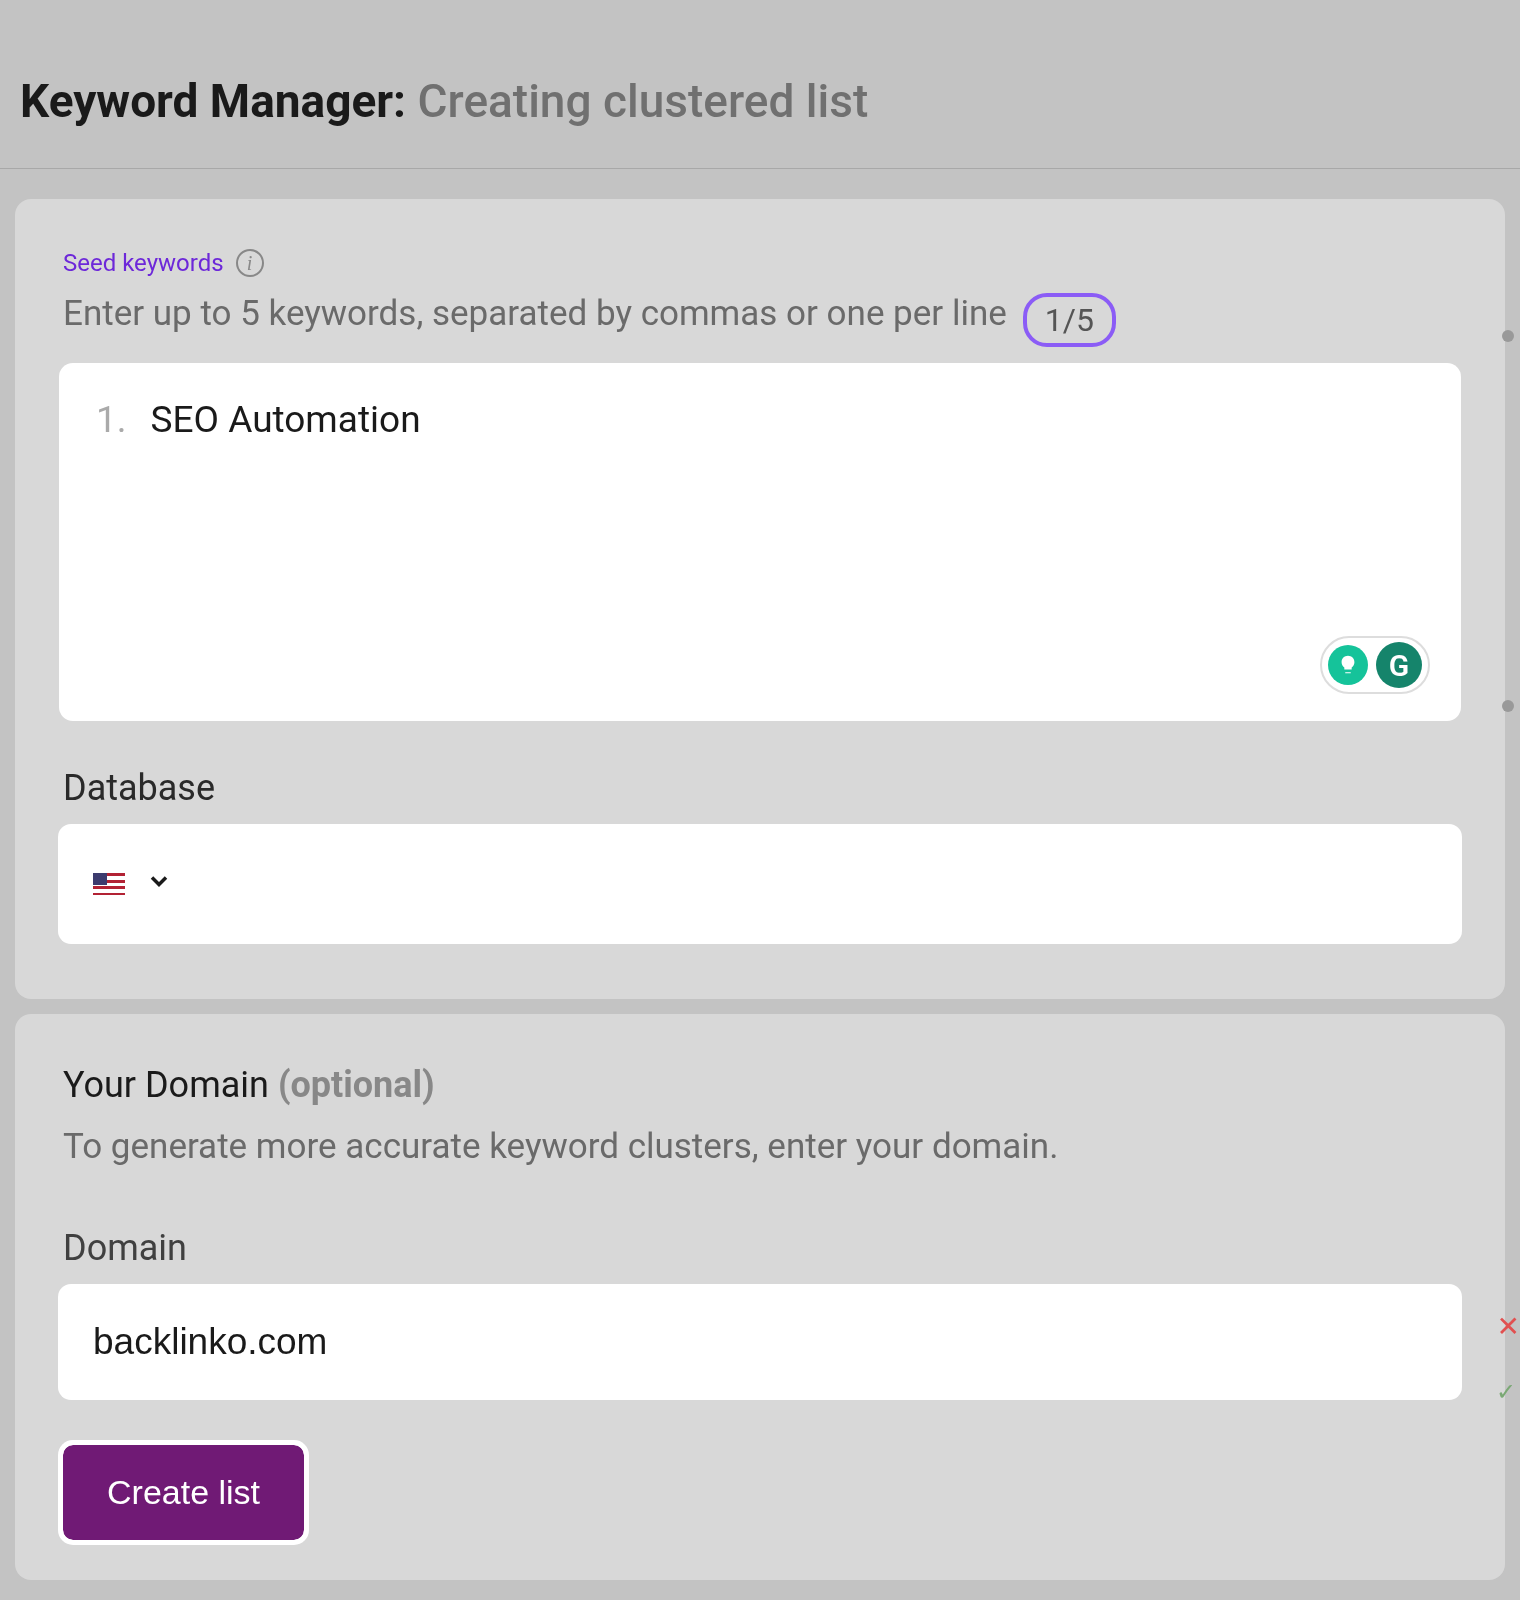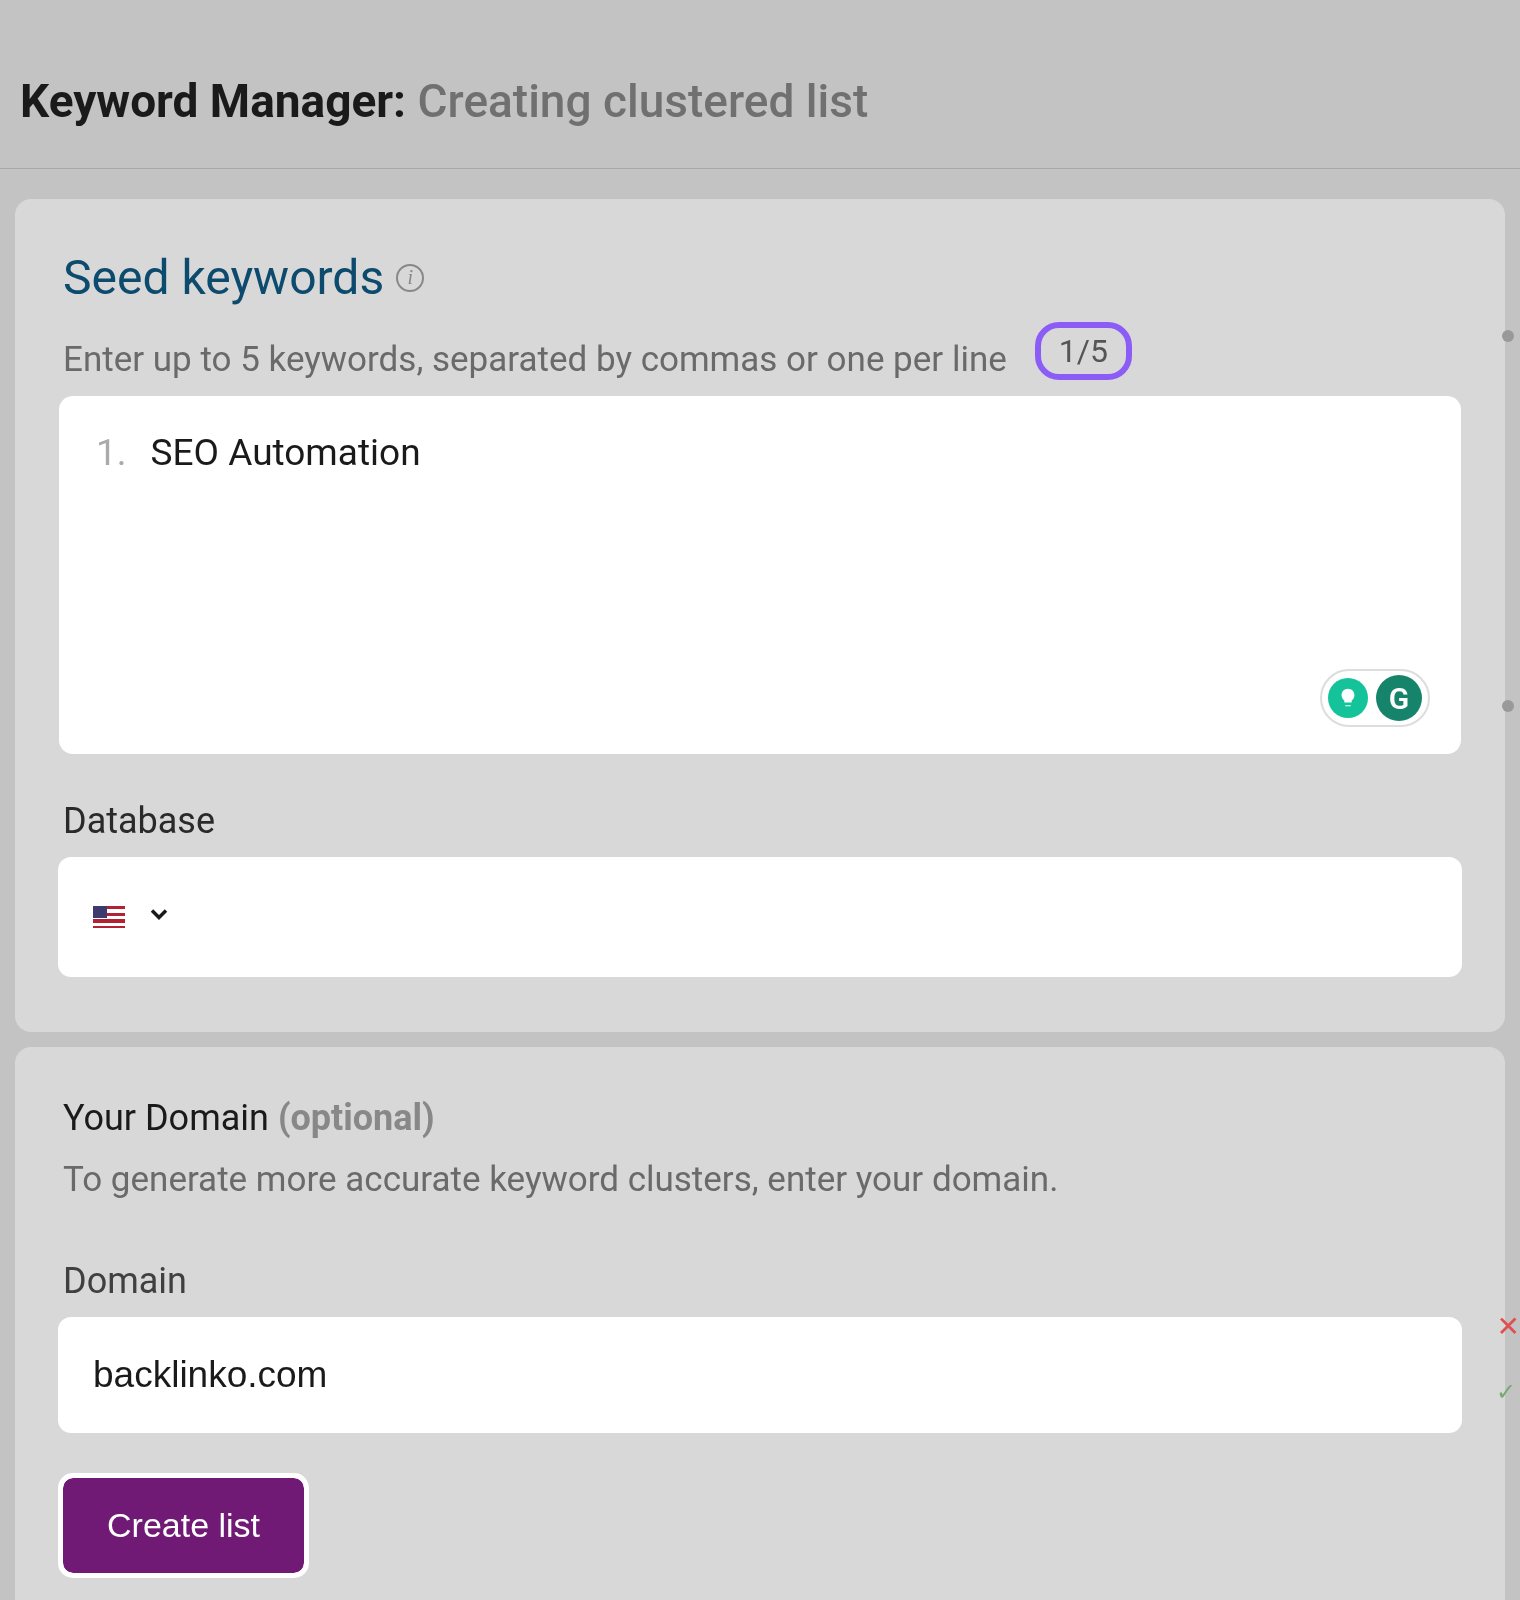--- a/index.html
+++ b/index.html
@@ -47,47 +47,47 @@
       margin: 15px 15px 0 15px;
       padding: 50px 48px 40px 48px;
     }
     .section-label-row {
       display: flex;
       align-items: center;
       gap: 12px;
       margin-bottom: 16px;
     }
     .section-label {
-      font-size: 48px;
+      font-size: 24px;
       font-weight: 400;
-      color: #0c4a6e;
+      color: #6d28d9;
     }
     .info-icon {
       width: 28px;
       height: 28px;
       border: 2px solid #888;
       border-radius: 50%;
       display: inline-flex;
       align-items: center;
       justify-content: center;
       font-size: 20px;
       color: #888;
       font-style: italic;
       font-family: Georgia, serif;
     }
     .help-text {
       font-size: 35px;
       color: #6a6a6a;
       margin-bottom: 20px;
       display: flex;
-      align-items: flex-end;
-      gap: 28px;
+      align-items: flex-start;
+      gap: 16px;
     }
     .counter-badge {
-      border: 6px solid #8b5cf6;
+      border: 4px solid #8b5cf6;
       border-radius: 24px;
       padding: 4px 18px;
       font-size: 32px;
       color: #555;
     }
     .keywords-box {
       background: #ffffff;
       border: 3px solid #ffffff;
       border-radius: 10px;
       height: 350px;

